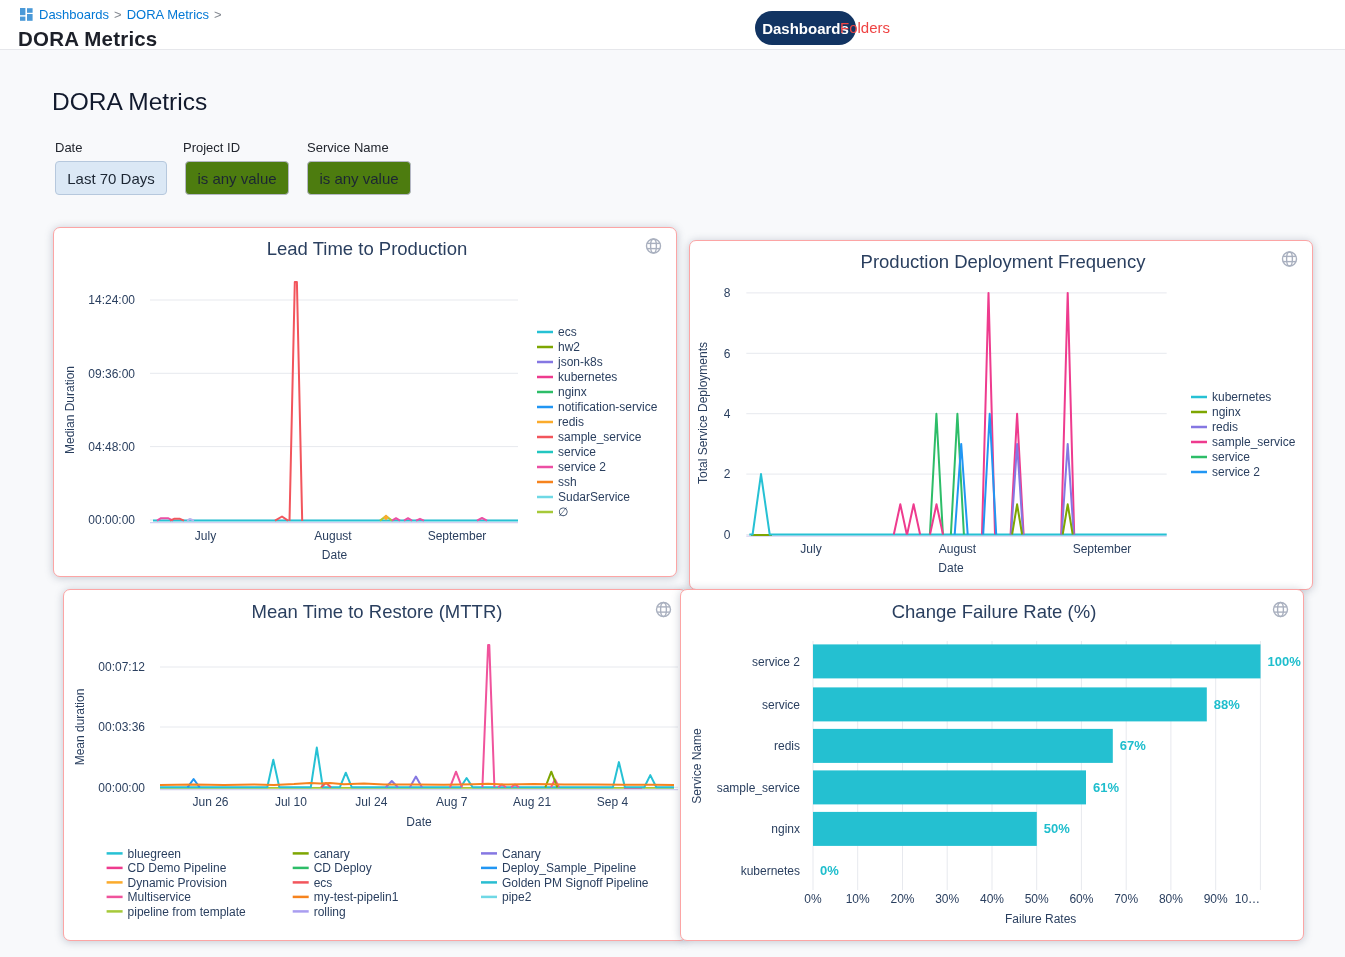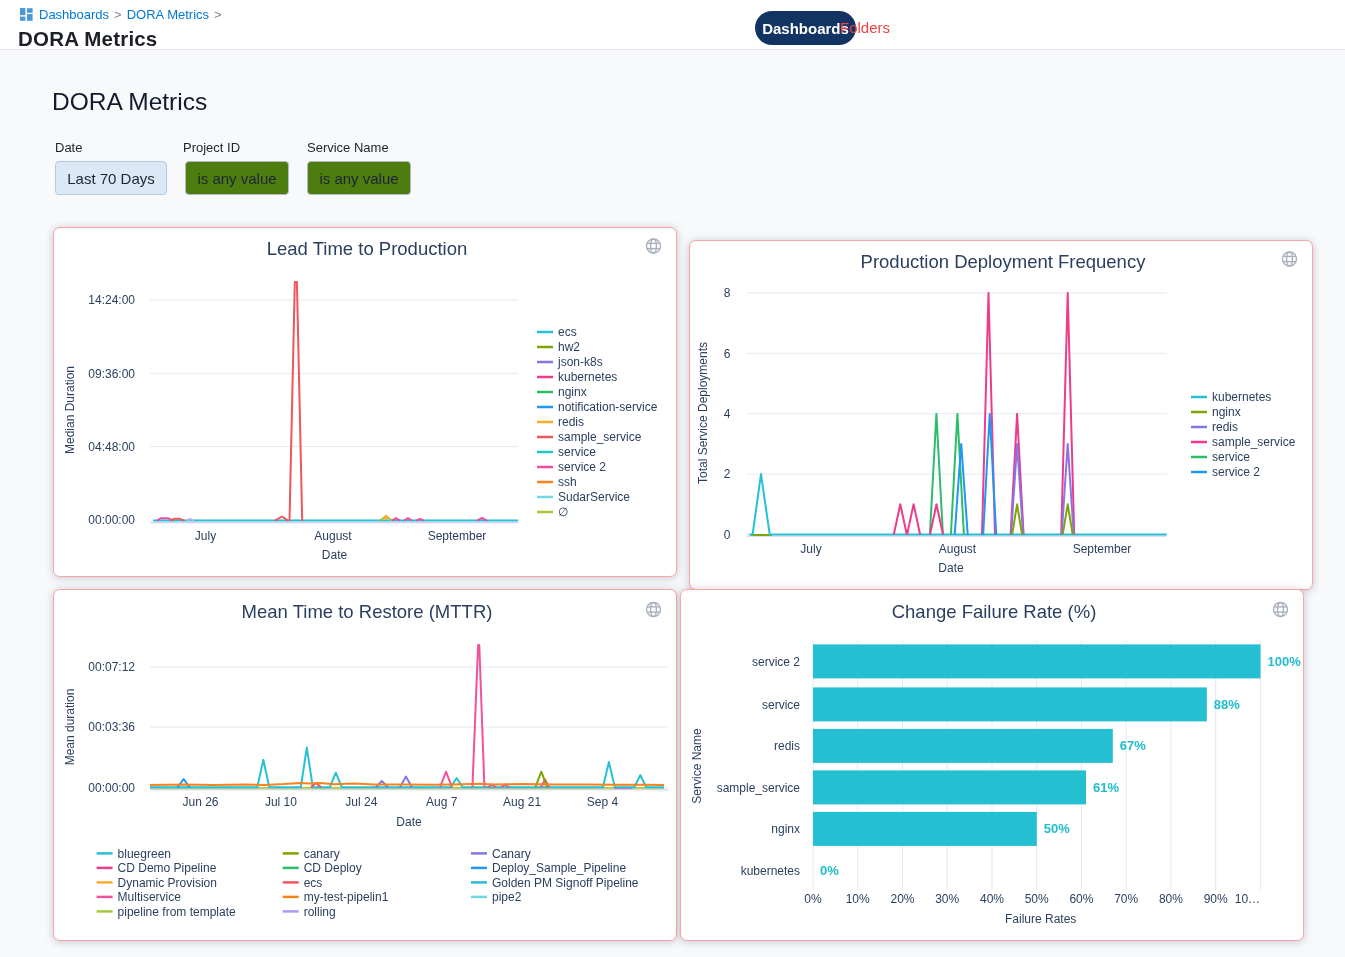--- a/index.html
+++ b/index.html
@@ -152,21 +152,21 @@
       <text x="522" y="175.2" font-size="12">nginx</text>
       <line x1="501" y1="186" x2="517" y2="186" stroke="#8577e2" stroke-width="2.5"></line>
       <text x="522" y="190.2" font-size="12">redis</text>
       <line x1="501" y1="201" x2="517" y2="201" stroke="#ee3b8e" stroke-width="2.5"></line>
       <text x="522" y="205.2" font-size="12">sample_service</text>
       <line x1="501" y1="216" x2="517" y2="216" stroke="#2dbd68" stroke-width="2.5"></line>
       <text x="522" y="220.2" font-size="12">service</text>
       <line x1="501" y1="231" x2="517" y2="231" stroke="#2196f3" stroke-width="2.5"></line>
       <text x="522" y="235.2" font-size="12">service 2</text>
     </svg></div>
-<div class="card" style="left:53px;top:589px;width:624px;height:352px"><svg width="622" height="350" viewBox="0 0 622 350">
+<div class="card" style="left:63px;top:589px;width:624px;height:352px"><svg width="622" height="350" viewBox="0 0 622 350">
       <text x="313" y="28" font-size="18.5" text-anchor="middle">Mean Time to Restore (MTTR)</text>
       <g stroke="#a9b0bf" stroke-width="1.4" fill="none">
         <circle cx="599.5" cy="19.5" r="7"></circle>
         <ellipse cx="599.5" cy="19.5" rx="2.9" ry="7"></ellipse>
         <line x1="592.9" y1="16.9" x2="606.1" y2="16.9"></line>
         <line x1="592.9" y1="22.1" x2="606.1" y2="22.1"></line>
       </g>
       <line x1="96" y1="77" x2="614" y2="77" stroke="#e7e9ee" stroke-width="1"></line>
       <text x="81" y="81.2" font-size="12" text-anchor="end">00:07:12</text>
       <line x1="96" y1="137" x2="614" y2="137" stroke="#e7e9ee" stroke-width="1"></line>

